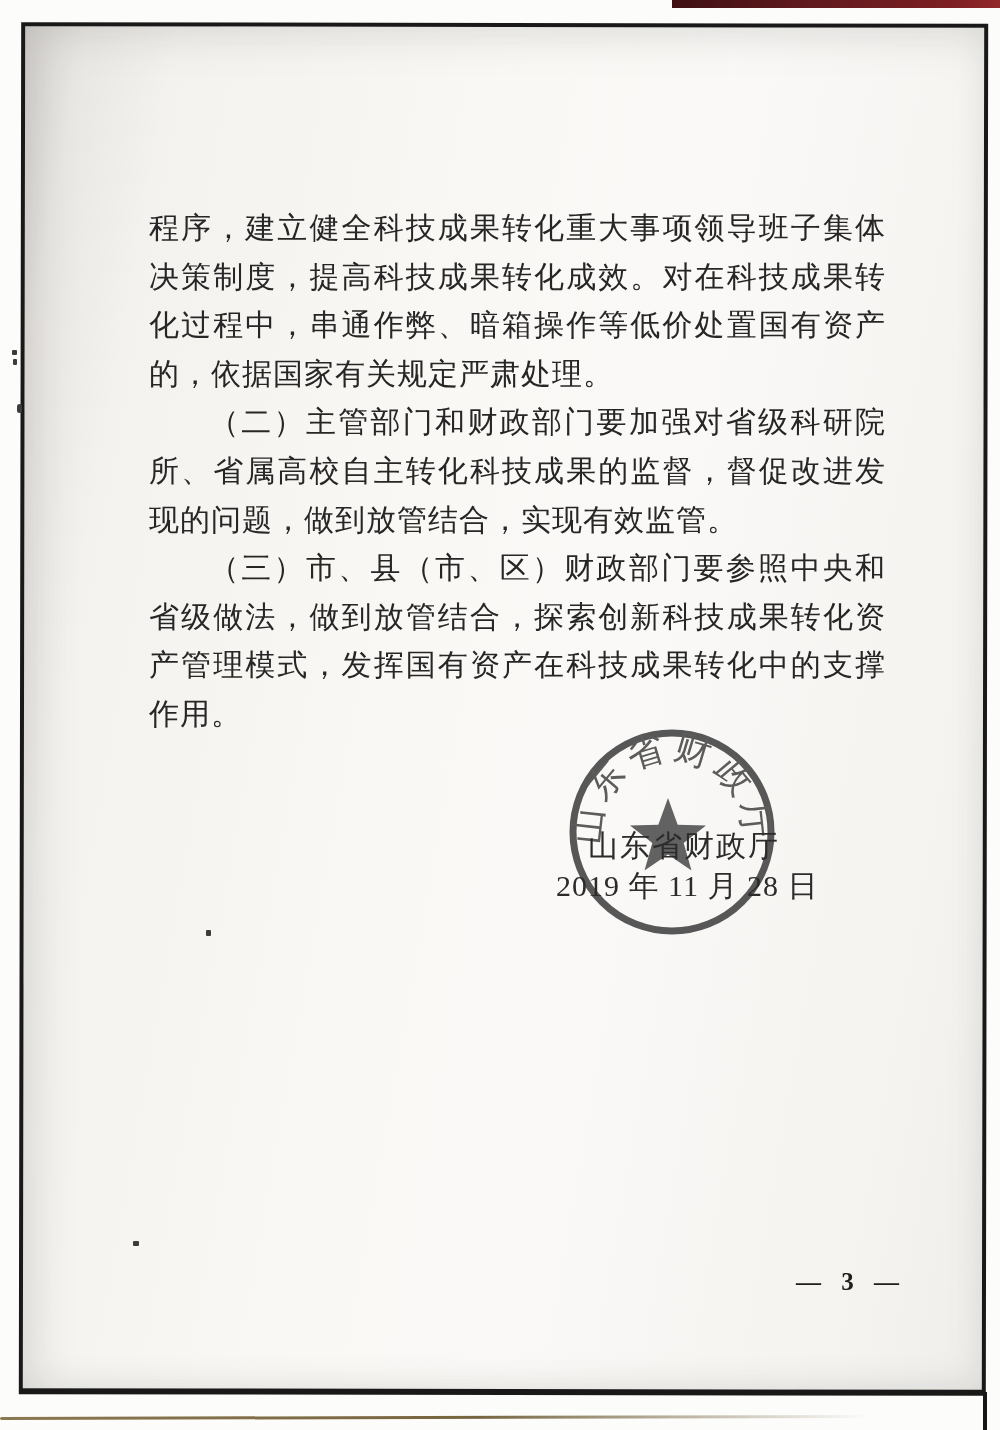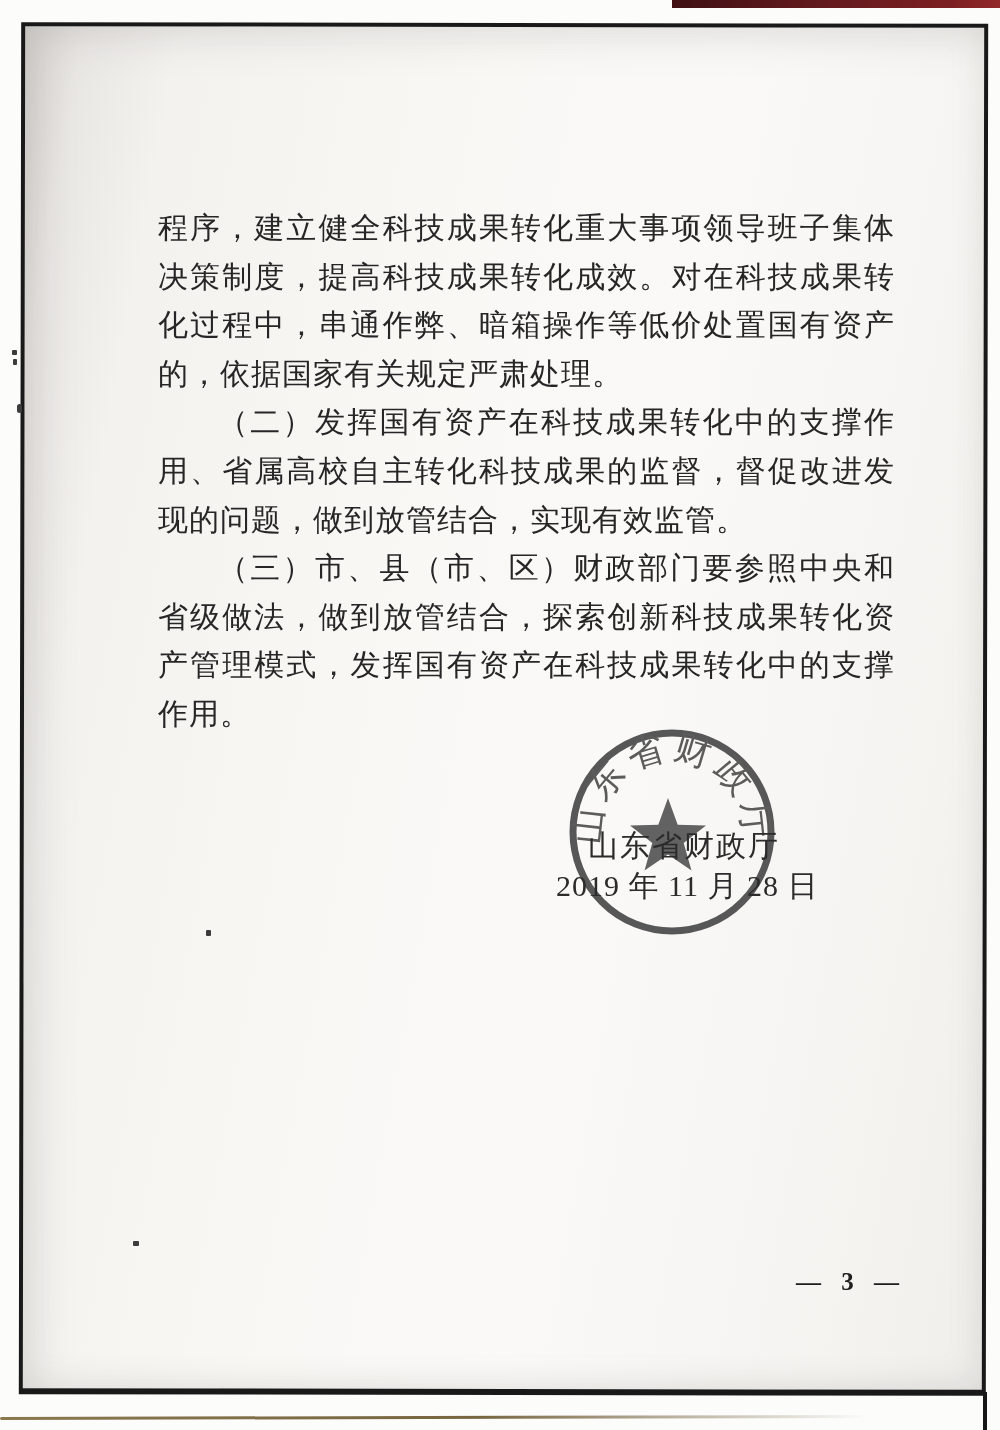--- a/index.html
+++ b/index.html
@@ -28,21 +28,21 @@
     transform:rotate(0.10deg);
     border-bottom-width:6px;
     background:
       linear-gradient(100deg,#d8d6d3 0%,#e9e7e4 5%,#f3f2ef 13%,#f9f8f5 40%,#faf9f7 60%,#f4f3f0 88%,#efeeeb 100%);
     box-shadow:inset 14px 10px 40px rgba(120,115,110,0.18), inset -6px -8px 30px rgba(150,145,140,0.10);
   }
   
   .text-block{
     position:absolute;left:149px;top:204px;width:737px;
     font-size:30px;line-height:48.6px;color:#262626;
-    text-align:justify;letter-spacing:1px;margin-left:9px;
+    text-align:justify;letter-spacing:1px;
   }
   .text-block p{margin:0;}
   .text-block p.indent{text-indent:2em;}
   
   .seal-svg{position:absolute;left:548px;top:718px;width:252px;height:226px;opacity:0.92;}
   .issuer-line{
     position:absolute;left:588px;top:826px;
     font-size:30px;letter-spacing:2px;color:#2b2b2b;white-space:nowrap;
   }
   .date-line{
@@ -69,21 +69,21 @@
 <div>
 
   <div class="red-strip"></div>
   <div class="bottom-edge-line"></div>
   <div class="right-edge-tail"></div>
 
   <div class="page-frame"></div>
 
   <div class="text-block">
     <p>程序，建立健全科技成果转化重大事项领导班子集体决策制度，提高科技成果转化成效。对在科技成果转化过程中，串通作弊、暗箱操作等低价处置国有资产的，依据国家有关规定严肃处理。</p>
-    <p class="indent">（二）发挥国有资产在科技成果转化中的支撑作用、省属高校自主转化科技成果的监督，督促改进发现的问题，做到放管结合，实现有效监管。</p>
+    <p class="indent">（二）主管部门和财政部门要加强对省级科研院所、省属高校自主转化科技成果的监督，督促改进发现的问题，做到放管结合，实现有效监管。</p>
     <p class="indent">（三）市、县（市、区）财政部门要参照中央和省级做法，做到放管结合，探索创新科技成果转化资产管理模式，发挥国有资产在科技成果转化中的支撑作用。</p>
   </div>
 
   <svg class="seal-svg" viewBox="0 0 252 226">
     <defs>
       <path id="sealArc" d="M 55.5 136.2 A 72 72 0 1 1 192.5 136.2" fill="none"></path>
     </defs>
     <circle cx="124" cy="114" r="99" fill="none" stroke="#4a4a4a" stroke-width="7"></circle>
     <polygon fill="#565656" points="120,80 129.7,106.7 158,107.6 135.7,125.1 143.5,152.4 120,136.5 96.5,152.4 104.3,125.1 82,107.6 110.3,106.7"></polygon>
     <text font-size="36" fill="#4f4f4f" letter-spacing="6" font-family="&quot;Liberation Serif&quot;,&quot;DejaVu Serif&quot;,serif">

